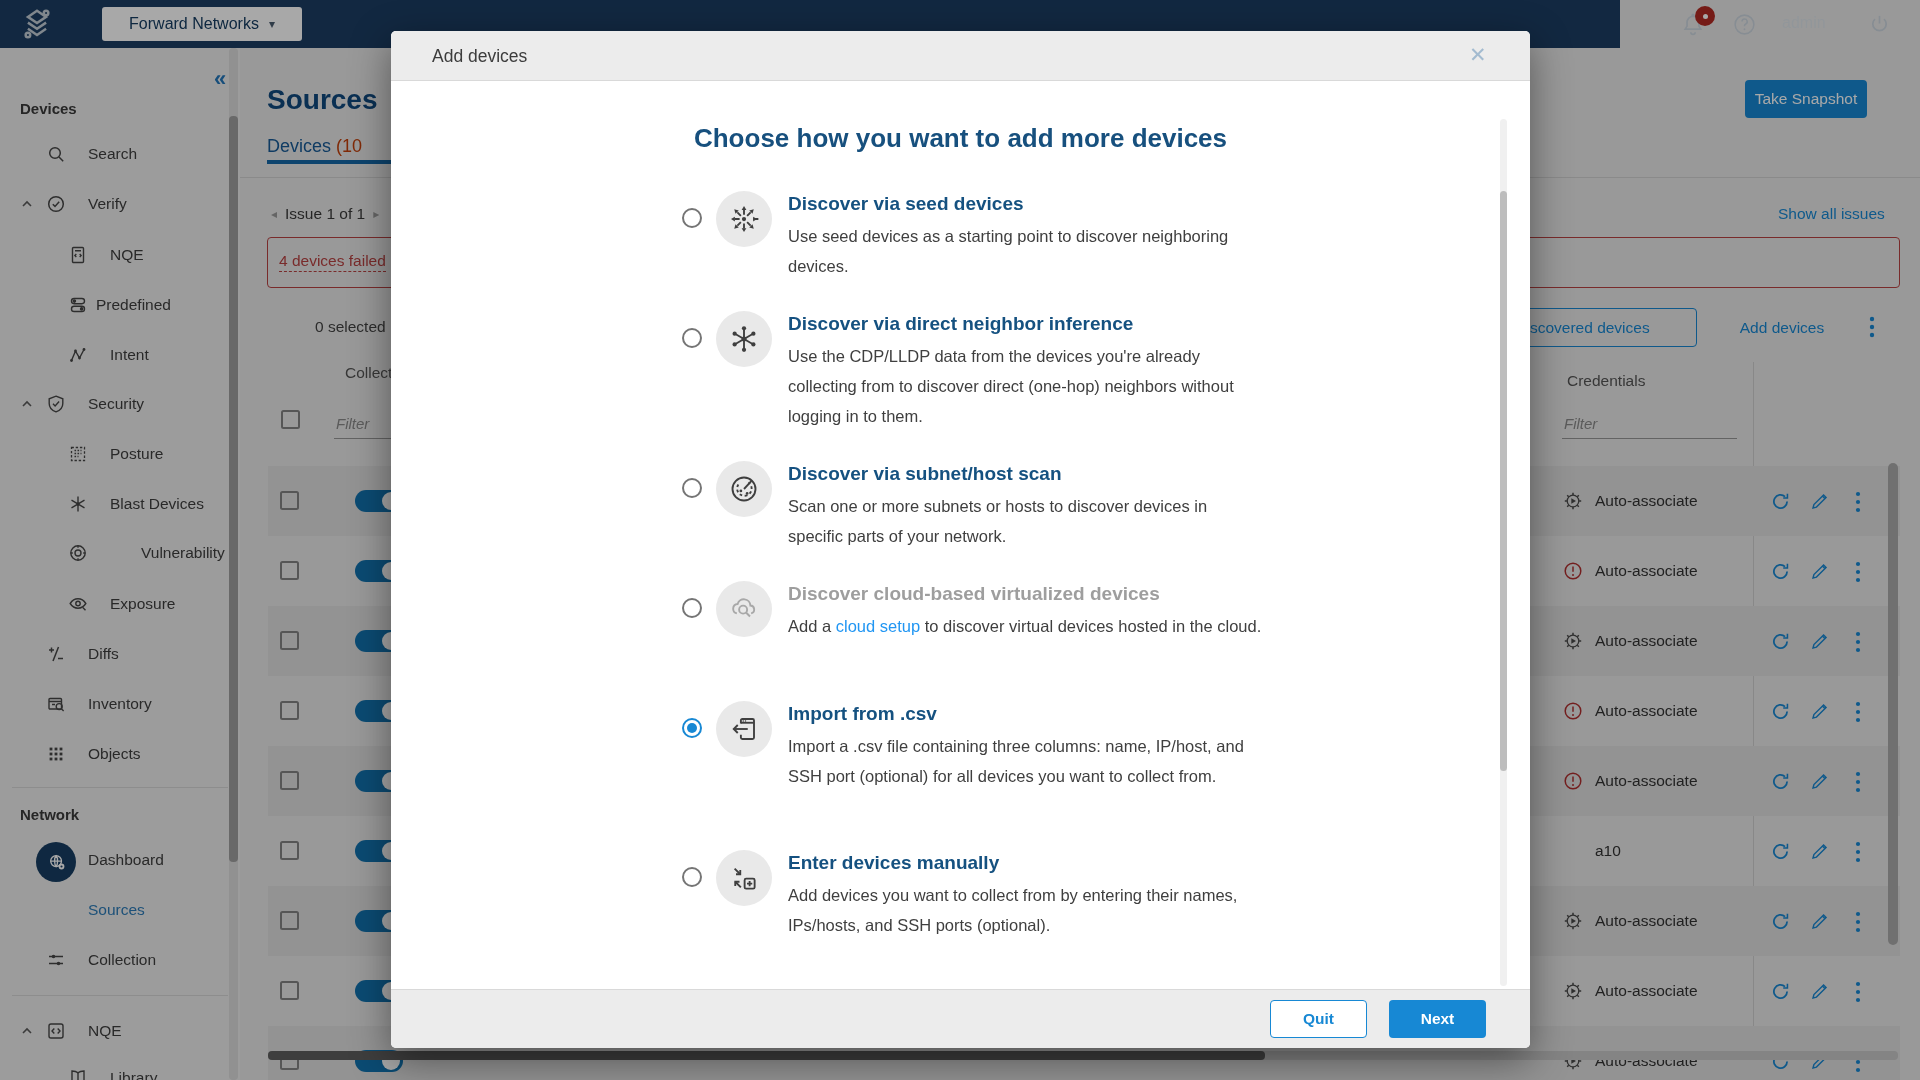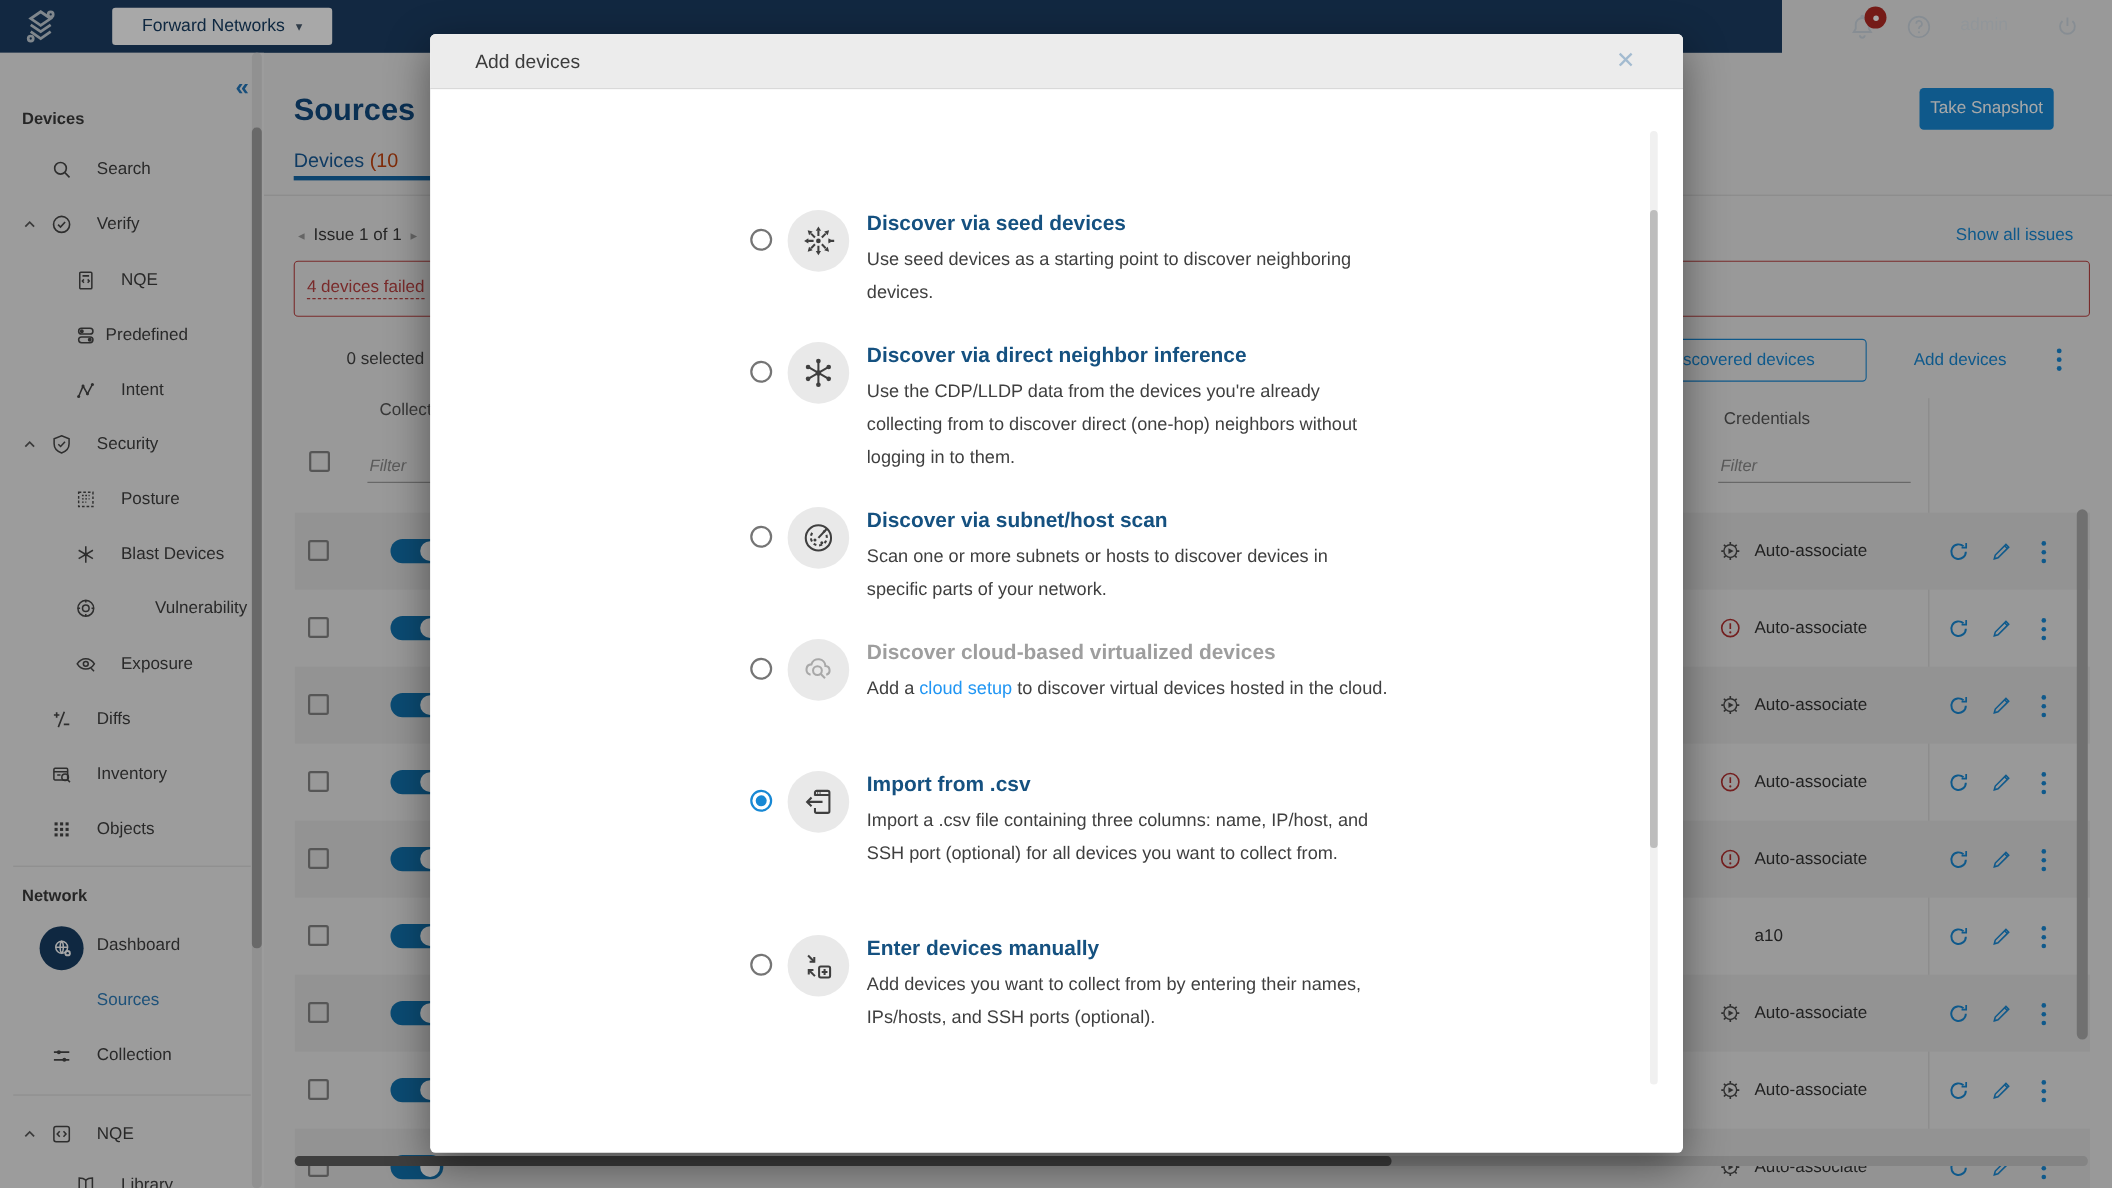--- a/index.html
+++ b/index.html
@@ -697,20 +697,21 @@
   <span class="s hsthumb"></span>
 
   <div class="backdrop"></div>
 
   <div class="modal">
     <div class="mhead">
       <span class="s mtitle">Add devices</span>
       <span class="s mclose">✕</span>
     </div>
 
+    <div class="s mheading">Choose how you want to add more devices</div>
 
     <div class="opt" style="top:160px;">
       <span class="s radio" style="top:17px;"></span>
       <span class="s oicon">
         <svg width="30" height="30" viewBox="0 0 24 24">
             <g fill="none" stroke="currentColor" stroke-width="1.5">
               <path d="M12 8.5v-4M12 15.5v4M8.5 12h-4M19.5 12h4-4M9.5 9.5L6.7 6.7M14.5 14.5l2.8 2.8M14.5 9.5l2.8-2.8M9.5 14.5l-2.8 2.8"></path>
             </g>
             <circle cx="12" cy="12" r="1.7" fill="currentColor"></circle>
             <g fill="currentColor">
@@ -809,14 +810,18 @@
             <path d="M16.5 14.4v4.2M14.4 16.5h4.2"></path>
           </svg>
       </span>
       <div class="s otitle" style="top:2px;">Enter devices manually</div>
       <div class="s odesc" style="top:30px;">Add devices you want to collect from by entering their names, IPs/hosts, and SSH ports (optional).</div>
     </div>
 
     <span class="s mscroll"></span>
     <span class="s mthumb"></span>
 
+    <div class="mfoot">
+      <button class="quitbtn">Quit</button>
+      <button class="nextbtn">Next</button>
+    </div>
   </div>
 </div>
 
 </body></html>

